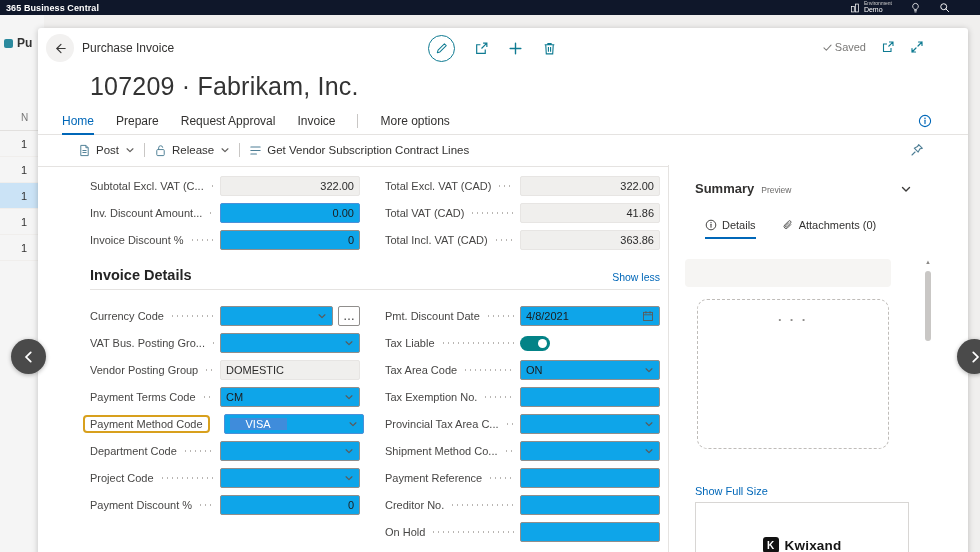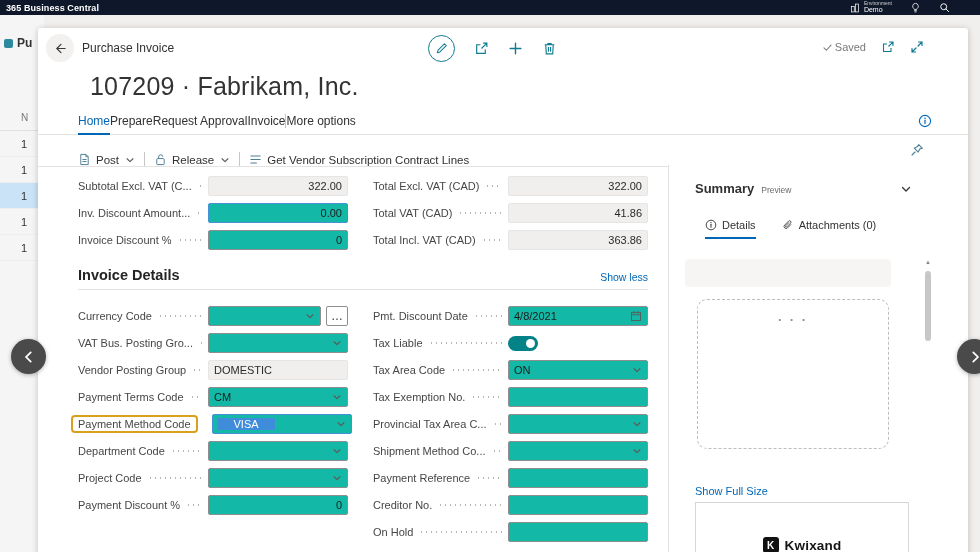--- a/index.html
+++ b/index.html
@@ -40,47 +40,47 @@
   .crumb{position:absolute;left:44px;top:9px;font-size:12px;color:#323130}
   .hdr-center{position:absolute;left:390px;top:3px;display:flex;align-items:center;gap:19px;color:var(--icon,#0f7b92)}
   .circ-btn{width:25px;height:25px;border:1px solid var(--icon,#0f7b92);border-radius:50%;display:flex;align-items:center;justify-content:center;color:var(--icon,#0f7b92)}
   .hic,.hic2{color:var(--icon,#0f7b92)}
   .hdr-right{position:absolute;right:44px;top:8px;display:flex;gap:15px}
   .saved{display:flex;align-items:center;gap:2px;color:#7a7977;font-size:11px}
 
   .title{position:absolute;left:40px;top:32px;margin:12px;font-size:25px;font-weight:400;color:#333;letter-spacing:.2px}
 
   .menu-row{position:absolute;left:0;right:0;top:80px;height:26px;border-bottom:1px solid #e5e3e1;display:flex;align-items:center}
-  .tabs{display:flex;align-items:center;height:100%;padding-left:40px}
+  .tabs{display:flex;align-items:center;gap:22px;height:100%;padding-left:24px}
   .tab{font-size:12px;color:#323130;height:100%;display:flex;align-items:center;position:relative;white-space:nowrap;cursor:default}
   .tab.active{color:var(--accent,#0067b8)}
   .tab.active::after{content:"";position:absolute;left:0;right:0;bottom:-1px;height:2px;background:var(--accent,#0067b8)}
   .vsep{width:1px;height:14px;background:#c9c7c5;flex:none}
   .info-btn{margin-left:auto;margin-right:36px;color:var(--accent,#0067b8)}
 
   .action-row{position:absolute;left:0;right:0;top:106px;height:32px;border-bottom:1px solid #e5e3e1;display:flex;align-items:center}
-  .acts{display:flex;align-items:flex-end;gap:9px;padding-left:40px;height:100%}
+  .acts{display:flex;align-items:center;gap:9px;padding-left:40px;height:100%}
   .action{display:flex;align-items:center;gap:5px;color:#323130}
   .action .ic:first-child{color:#4e7e95}
   .alabel{font-size:11.5px;white-space:nowrap}
   .achev{color:#605e5c;margin-left:1px}
   .pin{margin-left:auto;margin-right:44px;color:#4e7e95}
 
   
-  .form{position:absolute;left:40px;top:144px;width:570px}
+  .form{position:absolute;left:52px;top:144px;width:570px}
   .grid{display:flex;gap:25px}
   .colL{width:270px;flex:none}
   .colR{width:275px;flex:none}
   .frow{display:flex;align-items:center;height:27px}
   .flabel{font-size:11px;color:#474645;white-space:nowrap;flex:none}
   .flabel.hl{border:2px solid var(--hl,#d8a01d);border-radius:4px;padding:1px 5px;margin:-3px 2px -3px -7px}
   .leader{flex:1;height:2px;margin:0 6px;background:radial-gradient(circle,#b9b6b3 .9px,transparent 1px) left center/5px 2px repeat-x}
   .ctlzone{width:140px;flex:none;display:flex;gap:5px}
   .grow{flex:1;min-width:0}
-  .ctl{height:20px;border:1px solid #908e8c;border-radius:2px;background:#14b8a6;display:flex;align-items:center;
+  .ctl{height:20px;border:1px solid #908e8c;border-radius:2px;background:#0ea5e9;display:flex;align-items:center;
        padding:0 5px;font-size:11px;color:#1c1c1c;box-sizing:border-box}
   .ctl.dis{background:#f0efed;border-color:#e7e5e3;color:#2a2a2a}
   .ctl.fblue{border-color:var(--focus,#4a90d8)}
   .val{flex:1;min-width:0;overflow:hidden;white-space:nowrap}
   .val.r{text-align:right}
   .sel{background:var(--sel,#3f8cdb);color:#fff;padding:0 16px}
   .chev{color:#5c5a58;margin-left:4px}
   .calbtn{color:#5c5a58;margin-left:4px}
   .assist{width:22px;height:20px;flex:none;border:1px solid #908e8c;border-radius:2px;background:#fff;
           display:flex;align-items:center;justify-content:center;font-size:12px;color:#333;box-sizing:border-box}

